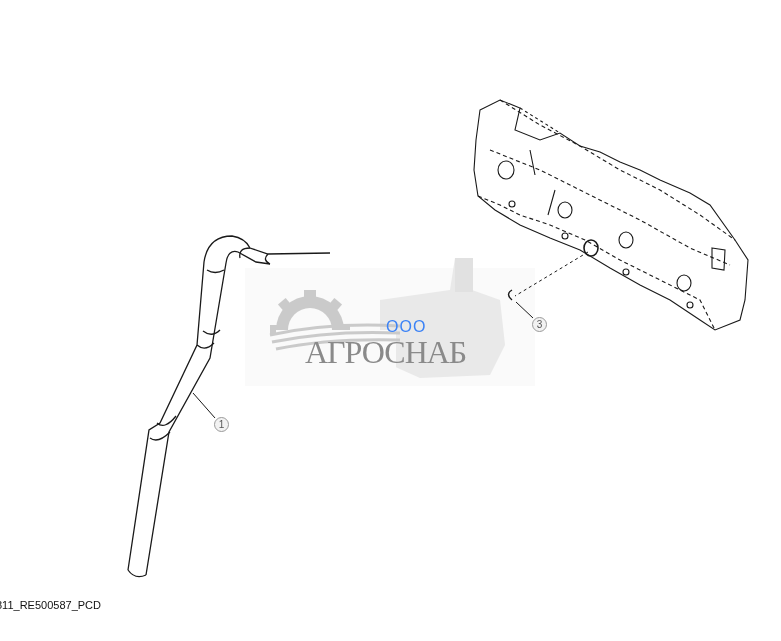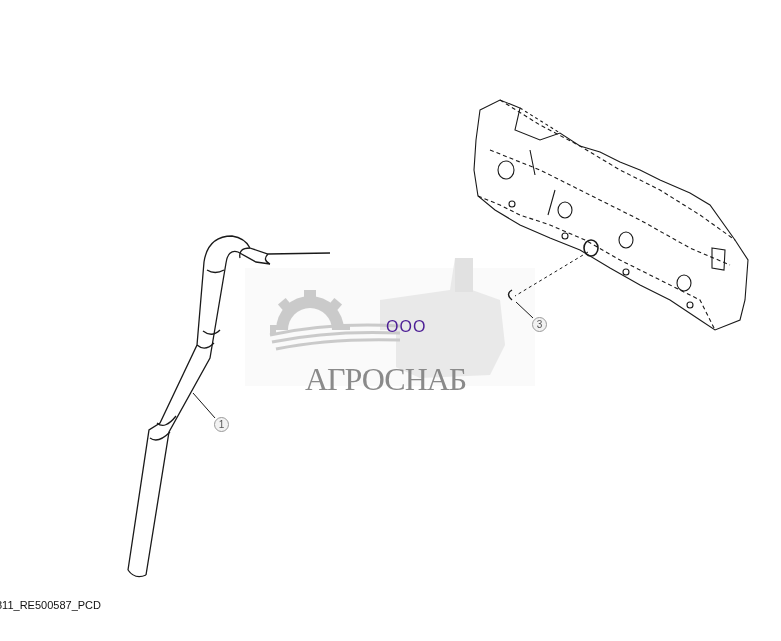--- a/index.html
+++ b/index.html
@@ -1,22 +1,22 @@
 <!DOCTYPE html>
 <html><head>
 <meta charset="utf-8">
 <style>
   html, body { margin:0; padding:0; background:#ffffff; }
   body { width:781px; height:641px; position:relative; overflow:hidden; font-family:"Liberation Sans", sans-serif; }
   svg { position:absolute; left:0; top:0; }
   .callout { position:absolute; width:13px; height:13px; border:1px solid #9a9a9a; border-radius:50%;
              font-size:10px; line-height:13px; text-align:center; color:#555; background:#f2f2f2; }
   .caption { position:absolute; left:-4px; top:599px; font-size:11px; color:#111; letter-spacing:0; }
-  .wm-ooo { position:absolute; left:386px; top:318px; font-family:"Liberation Sans", sans-serif; font-size:16px; color:#4c1d95; letter-spacing:1px; }
-  .wm-name { position:absolute; left:305px; top:334px; font-family:"Liberation Serif", serif; font-size:32px; color:#8a8a8a; letter-spacing:-1px;margin-top:27px; }
+  .wm-ooo { position:absolute; left:386px; top:318px; font-family:"Liberation Sans", sans-serif; font-size:16px; color:#3b82f6; letter-spacing:1px; }
+  .wm-name { position:absolute; left:305px; top:334px; font-family:"Liberation Serif", serif; font-size:32px; color:#8a8a8a; letter-spacing:-1px; }
 </style>
 </head>
 <body>
 
 <svg width="781" height="641" viewBox="0 0 781 641">
 
   <g opacity="0.45">
     <rect x="245" y="268" width="290" height="118" fill="#f4f4f4"></rect>
 
     <path d="M380 300 L450 290 L455 258 L470 258 L472 290 L500 300 L505 345 L490 375 L420 378 L380 360 Z" fill="#cfcfcf"></path>

